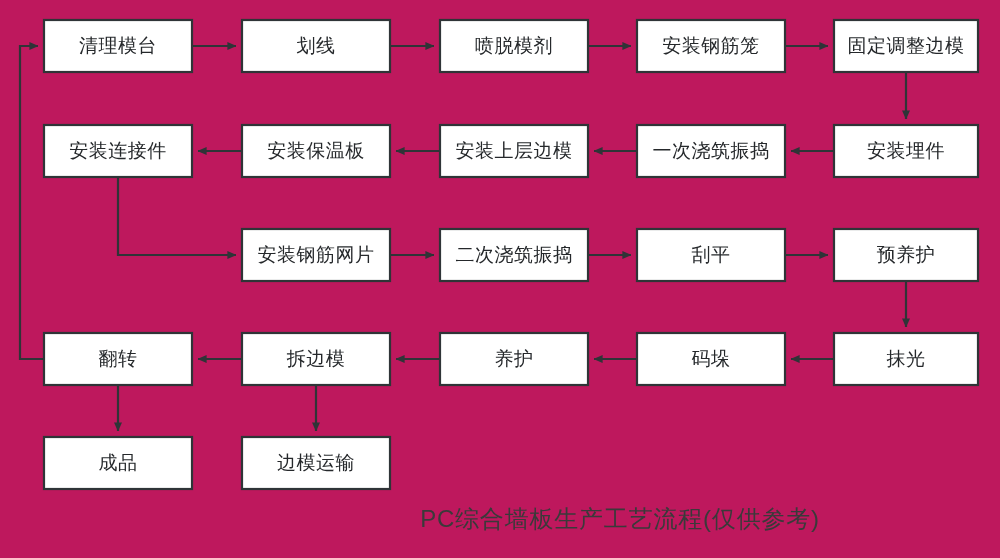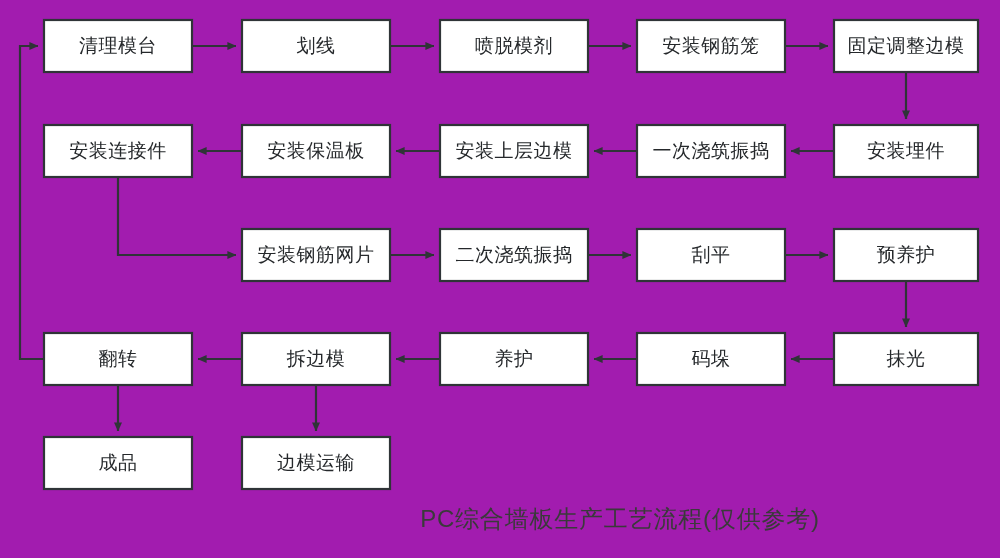--- a/index.html
+++ b/index.html
@@ -10,21 +10,21 @@
   body {
     width: 1000px;
     height: 558px;
     font-family: "Liberation Sans", "DejaVu Sans", sans-serif;
     overflow: hidden;
   }
   #flow-root {
     position: relative;
     width: 1000px;
     height: 558px;
-    background: #a21caf;
+    background: #be185d;
     text-align: center;
   }
   svg.flow-svg {
     position: absolute;
     left: 0;
     top: 0;
     width: 1000px;
     height: 558px;
     display: block;
   }

